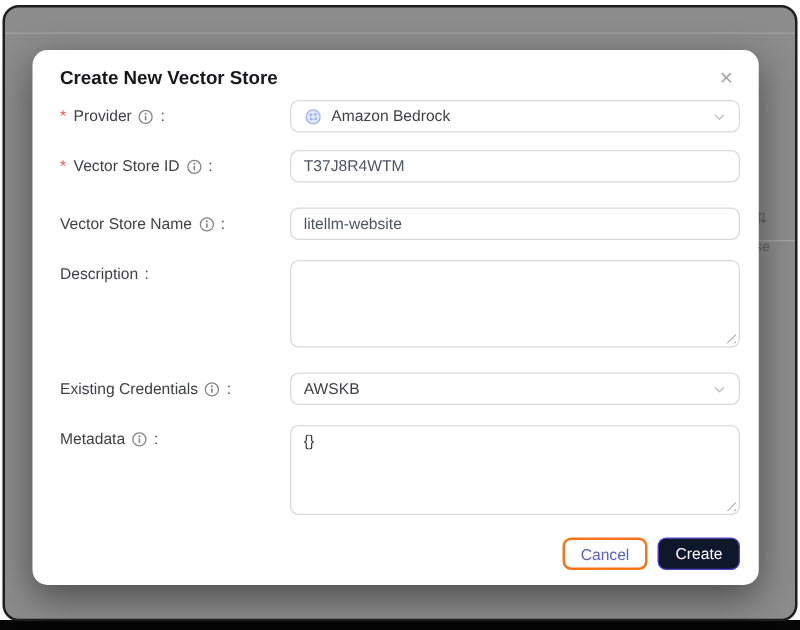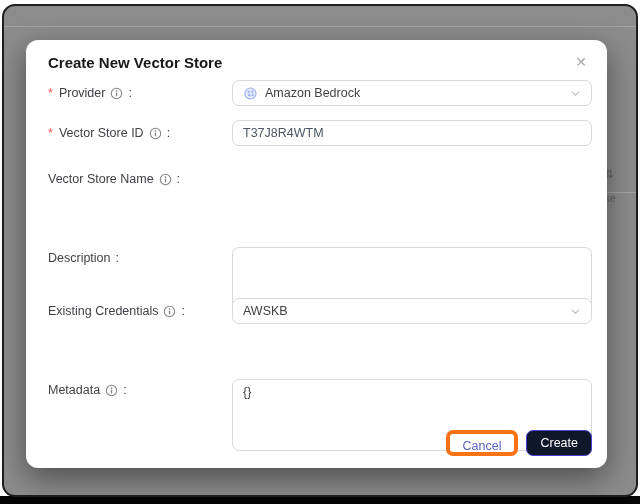--- a/index.html
+++ b/index.html
@@ -22,21 +22,21 @@
 
   
   .modal{position:absolute;left:26px;top:40px;width:581px;height:428px;background:#fff;
          border-radius:12px;box-shadow:0 10px 30px rgba(0,0,0,0.45);}
   .mbody{position:relative;width:100%;height:100%;}
   .mtitle{position:absolute;left:22px;top:14px;font-size:15px;font-weight:700;color:#18181b;}
   .mclose{position:absolute;right:14px;top:10px;width:24px;height:24px;border:none;background:transparent;
           color:#a8a8ae;font-size:14px;line-height:24px;text-align:center;cursor:pointer;padding:0;}
 
   .row{position:absolute;left:22px;right:15px;display:flex;align-items:center;}
-  .row.top-align{align-items:flex-start;margin-top:39px;}
+  .row.top-align{align-items:flex-start;}
   .lab{width:184px;flex:none;display:flex;align-items:center;gap:5px;font-size:12.5px;color:#3f3f46;}
   .top-align .lab{padding-top:4px;}
   .req{color:#ff4d4f;font-size:12.5px;margin-right:1px;}
   .info{display:inline-flex;width:13px;height:13px;color:#84848c;cursor:help;}
   .info svg{width:13px;height:13px;}
   .colon{color:#3f3f46;}
   .ctl{flex:1;min-width:0;}
 
   .inp, .sel{box-sizing:border-box;width:100%;height:26px;border:1px solid #d9d9d9;border-radius:7px;
              background:#fff;font-family:"Liberation Sans",sans-serif;font-size:12.5px;color:#4b5563;
@@ -58,21 +58,21 @@
   .row-name{top:126px;height:26px;}
   .row-desc{top:168px;}
   .row-cred{top:255px;height:32px;}
   .row-meta{top:300px;}
   .ta-desc{height:70px;}
   .ta-meta{height:72px;}
 
   .footer{position:absolute;right:15px;top:390px;display:flex;gap:8px;}
   .btn{height:26px;border-radius:7px;font-family:"Liberation Sans",sans-serif;font-size:12.5px;
        font-weight:500;padding:0 13px;cursor:pointer;line-height:24px;}
-  .btn-cancel{background:#fff;border:4px solid #f97316;color:#595fc0;}
+  .btn-cancel{background:#fff;border:2px solid #f97316;color:#595fc0;}
   .btn-create{background:#0f172a;border:1px solid #4b40d2;color:#fff;}
 </style>
 </head>
 <body>
 
 <div class="stage">
 
   <div class="bottom-black"></div>
 
   <div class="screen">
@@ -145,20 +145,23 @@
           <span>Vector Store Name</span>
           <span class="info">
             <svg viewBox="0 0 14 14" fill="none">
                 <circle cx="7" cy="7" r="5.6" stroke="currentColor" stroke-width="1.1"></circle>
                 <circle cx="7" cy="4.4" r="0.9" fill="currentColor"></circle>
                 <rect x="6.3" y="6" width="1.4" height="4.2" rx="0.7" fill="currentColor"></rect>
               </svg>
           </span>
           <span class="colon">:</span>
         </div>
+        <div class="ctl">
+          <input class="inp" type="text" value="litellm-website" style="">
+        </div>
       </div>
 
       <div class="row row-desc top-align">
         <div class="lab">
           <span>Description</span>
           <span class="colon">:</span>
         </div>
         <div class="ctl ta-wrap">
           <textarea class="ta ta-desc" style=""></textarea>
           <div class="grip"></div>

